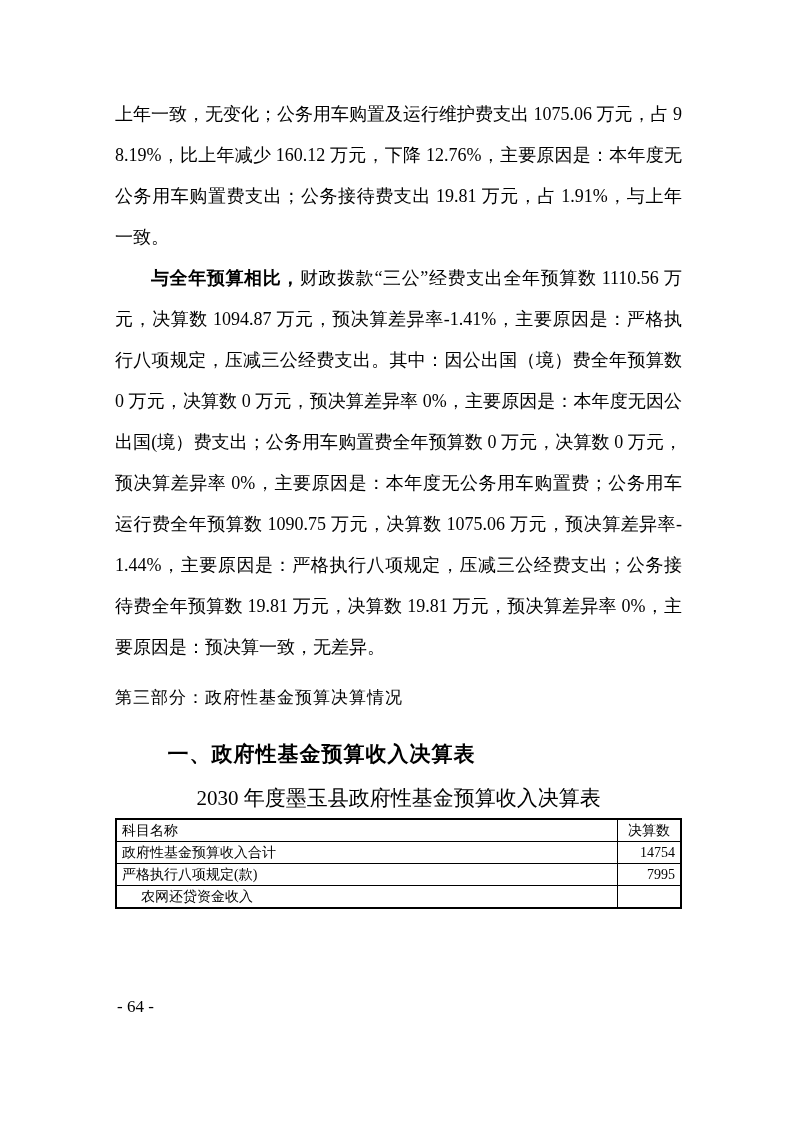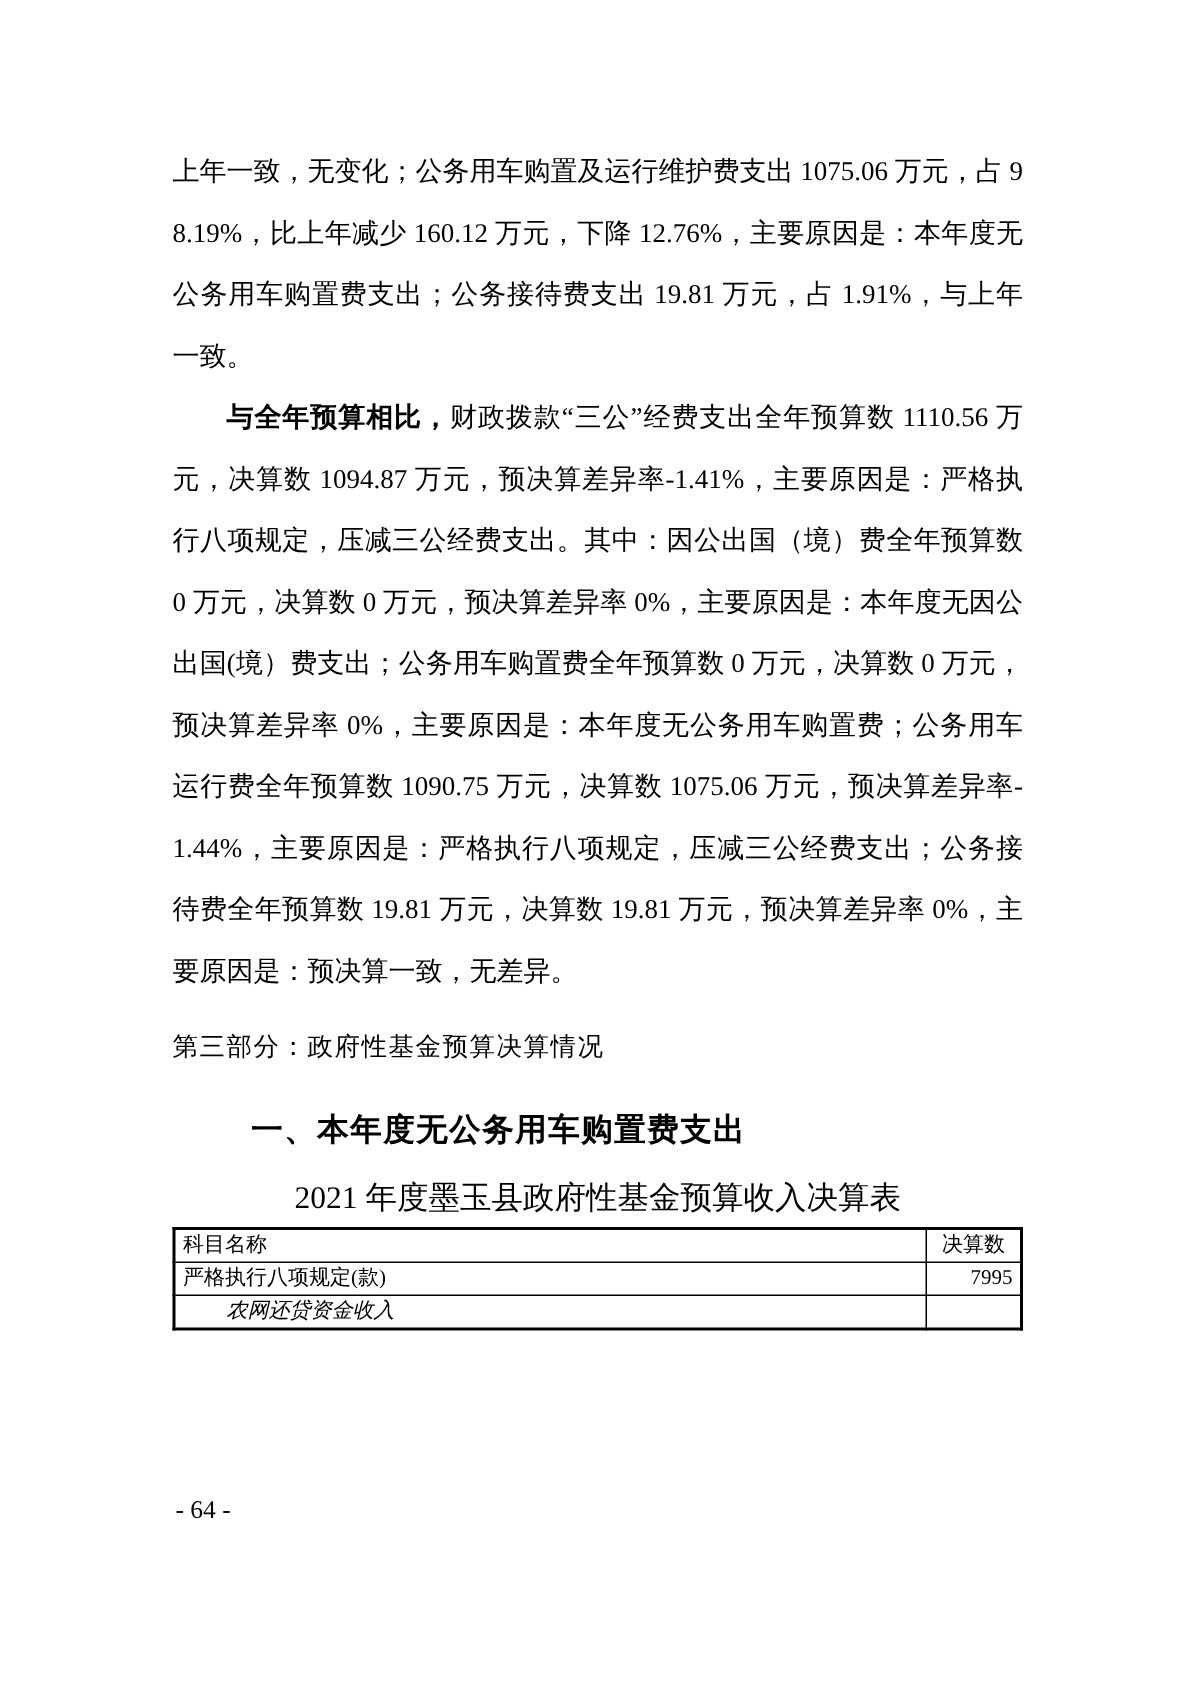--- a/index.html
+++ b/index.html
@@ -88,22 +88,21 @@
     margin-top: 17px;
   }
   td.cell-value {
     width: 52px;
     text-align: right;
   }
   td.cell-value.header-cell {
     text-align: center;
   }
   tr.row-indent td.cell-name {
-    padding-left: 34px;
-    font-style: italic;
+    padding-left: 24px;
   }
   .footer {
     position: absolute;
     left: 117px;
     top: 996px;
     font-size: 17px;
     line-height: 22px;
   }
 </style>
 </head>
@@ -111,30 +110,34 @@
 
 <div class="page">
   <div class="content">
 
     <p class="body-par">上年一致，无变化；公务用车购置及运行维护费支出 1075.06 万元，占 98.19%，比上年减少 160.12 万元，下降 12.76%，主要原因是：本年度无公务用车购置费支出；公务接待费支出 19.81 万元，占 1.91%，与上年一致。</p>
 
     <p class="body-par indent"><span class="lead-bold">与全年预算相比，</span><span>财政拨款“三公”经费支出全年预算数 1110.56 万元，决算数 1094.87 万元，预决算差异率-1.41%，主要原因是：严格执行八项规定，压减三公经费支出。其中：因公出国（境）费全年预算数 0 万元，决算数 0 万元，预决算差异率 0%，主要原因是：本年度无因公出国(境）费支出；公务用车购置费全年预算数 0 万元，决算数 0 万元，预决算差异率 0%，主要原因是：本年度无公务用车购置费；公务用车运行费全年预算数 1090.75 万元，决算数 1075.06 万元，预决算差异率-1.44%，主要原因是：严格执行八项规定，压减三公经费支出；公务接待费全年预算数 19.81 万元，决算数 19.81 万元，预决算差异率 0%，主要原因是：预决算一致，无差异。</span></p>
 
     <div class="section-heading">第三部分：政府性基金预算决算情况</div>
 
-    <div class="sub-heading">一、本年度无公务用车购置费支出</div>
+    <div class="sub-heading">一、政府性基金预算收入决算表</div>
 
-    <div class="table-title">2021 年度墨玉县政府性基金预算收入决算表</div>
+    <div class="table-title">2030 年度墨玉县政府性基金预算收入决算表</div>
 
 
     <table class="budget-table">
       <tbody>
         <tr>
           <td class="cell-name header-cell">科目名称</td>
           <td class="cell-value header-cell">决算数</td>
+        </tr>
+        <tr>
+          <td class="cell-name">政府性基金预算收入合计</td>
+          <td class="cell-value">14754</td>
         </tr>
         <tr>
           <td class="cell-name">严格执行八项规定(款)</td>
           <td class="cell-value">7995</td>
         </tr>
         <tr class="row-indent">
           <td class="cell-name">农网还贷资金收入</td>
           <td class="cell-value"></td>
         </tr>
       </tbody>

